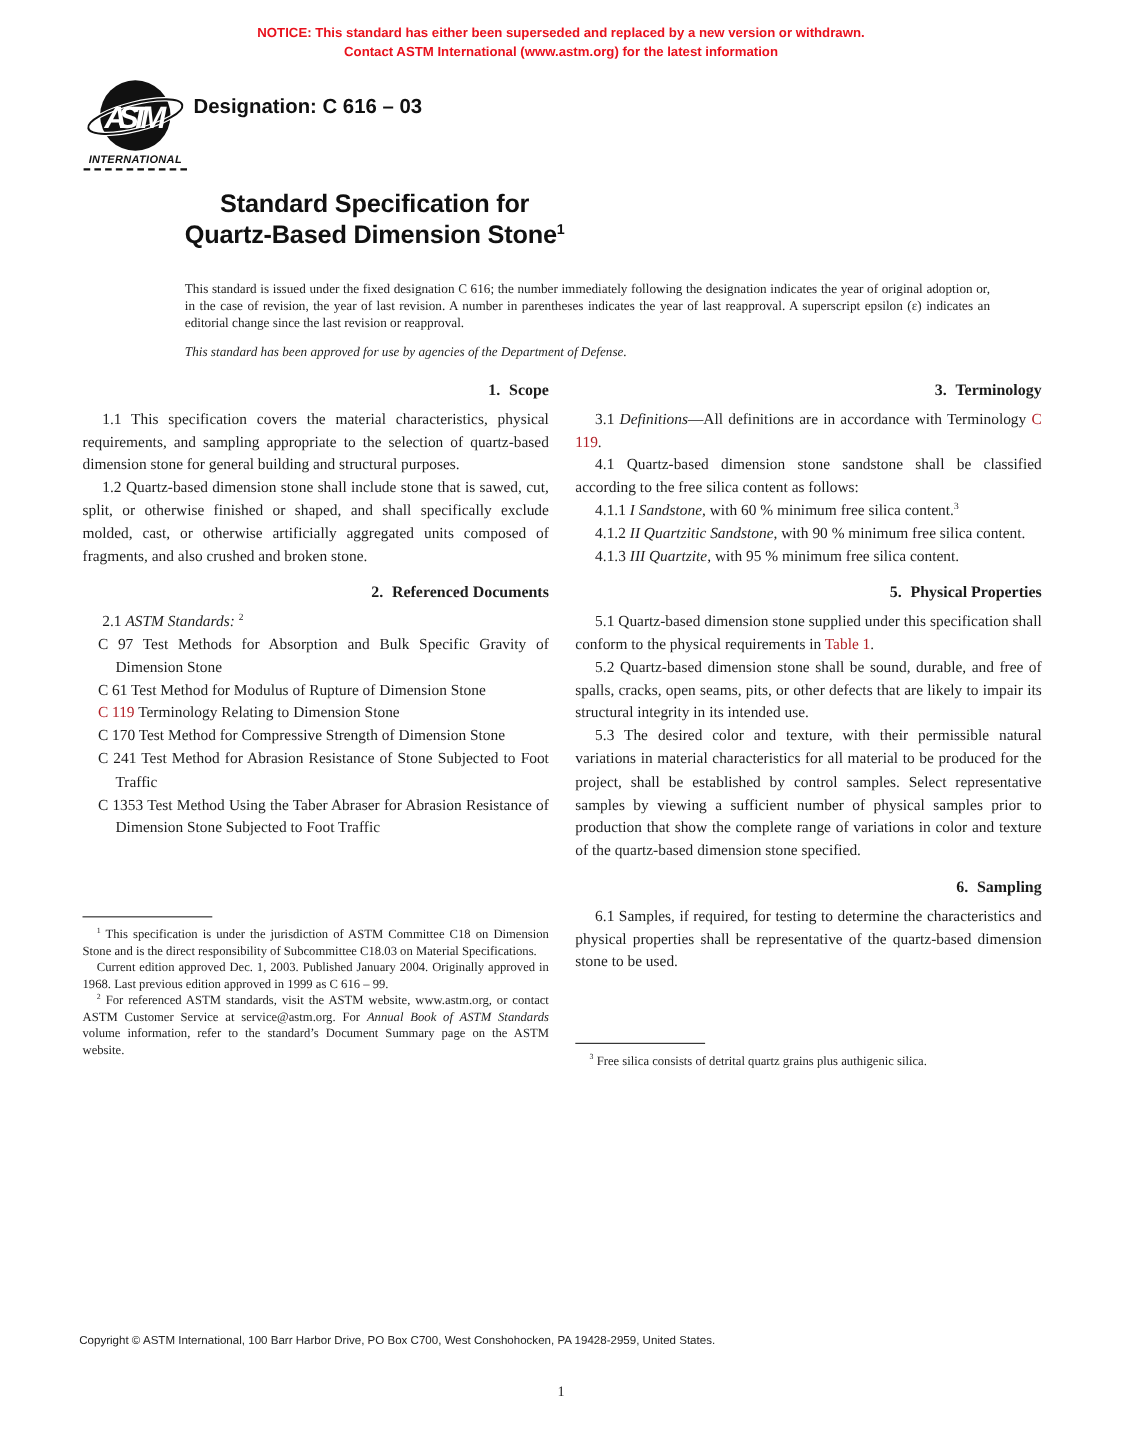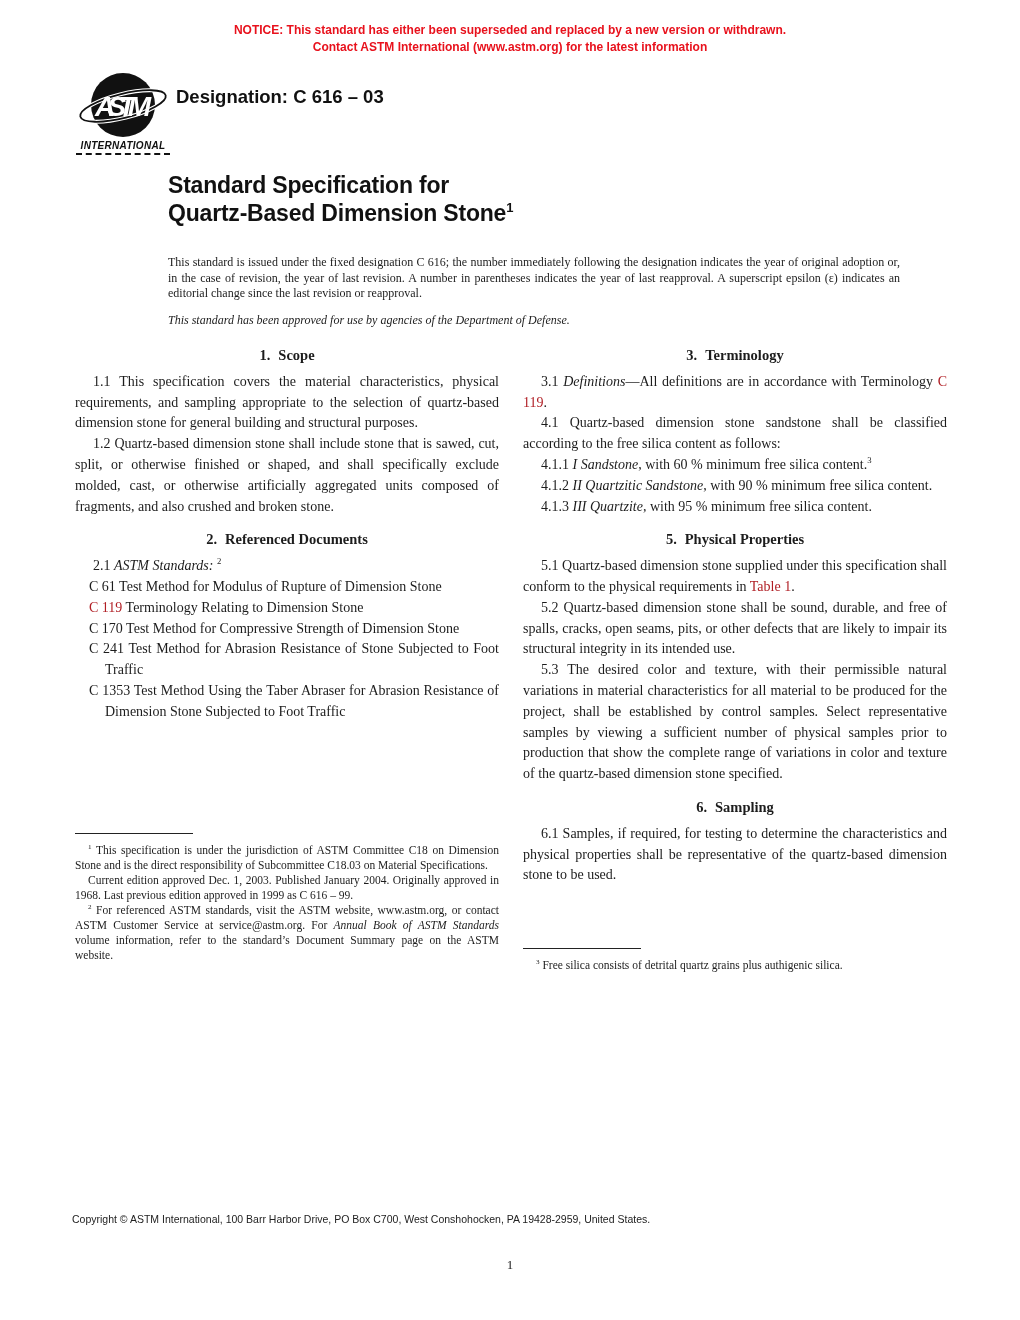--- a/index.html
+++ b/index.html
@@ -27,39 +27,39 @@
   }
   .designation {
     position: absolute; top: 86px; left: 176px;
     font-family: "Liberation Sans", sans-serif; font-weight: bold; font-size: 18.5px; color: #111;
   }
 
   
   .title {
     position: absolute; top: 171px; left: 168px;
     font-family: "Liberation Sans", sans-serif; font-weight: bold;
-    font-size: 23px; line-height: 28px; color: #111; letter-spacing: -.2px;
+    font-size: 23px; line-height: 28px; color: #111; letter-spacing: -.2px; text-align: center;
   }
   .title sup { font-size: 13px; vertical-align: super; line-height: 0; }
 
   
   .issue {
     position: absolute; top: 243px; left: 168px; width: 732px;
     font-size: 12px; line-height: 15.5px; text-align: justify;
   }
   .dod {
     position: absolute; top: 301px; left: 168px; width: 732px;
     font-size: 12px; font-style: italic;
   }
 
   
   .col { position: absolute; width: 424px; font-size: 14px; line-height: 20.8px; text-align: justify; }
   .col-left  { top: 345px; left: 75px; }
   .col-right { top: 345px; left: 523px; }
-  .sec-heading { font-weight: bold; font-size: 14.5px; margin: 12px 0 6px; text-align: center; }
+  .sec-heading { font-weight: bold; font-size: 14.5px; margin: 12px 0 6px; text-align: right; }
   .sec-heading:first-child { margin-top: 0; }
   .sec-heading .sec-num { margin-right: 8px; }
   p.para { margin: 0; text-indent: 18px; }
   p.ref-intro { margin: 0; text-indent: 18px; }
   .ref-item { margin: 0; padding-left: 30px; text-indent: -16px; }
   .italic { font-style: italic; }
   .link { color: #b01e24; }
   sup.s { font-size: 0.62em; vertical-align: super; line-height: 0; }
 
   
@@ -112,20 +112,21 @@
       <span class="sec-num">1.</span><span>Scope</span>
     </div>
     <p class="para">1.1 This specification covers the material characteristics, physical requirements, and sampling appropriate to the selection of quartz-based dimension stone for general building and structural purposes.</p>
     <p class="para">1.2 Quartz-based dimension stone shall include stone that is sawed, cut, split, or otherwise finished or shaped, and shall specifically exclude molded, cast, or otherwise artificially aggregated units composed of fragments, and also crushed and broken stone.</p>
 
     <div class="sec-heading">
       <span class="sec-num">2.</span><span>Referenced Documents</span>
     </div>
     <p class="ref-intro"><span>2.1 </span><span class="italic">ASTM Standards:</span> <sup class="s">2</sup></p>
 
+    <p class="ref-item"><span>C 97</span><span> Test Methods for Absorption and Bulk Specific Gravity of Dimension Stone</span></p>
     <p class="ref-item"><span>C 61</span><span> Test Method for Modulus of Rupture of Dimension Stone</span></p>
     <p class="ref-item"><span class="link">C 119</span><span> Terminology Relating to Dimension Stone</span></p>
     <p class="ref-item"><span>C 170</span><span> Test Method for Compressive Strength of Dimension Stone</span></p>
     <p class="ref-item"><span>C 241</span><span> Test Method for Abrasion Resistance of Stone Subjected to Foot Traffic</span></p>
     <p class="ref-item"><span>C 1353</span><span> Test Method Using the Taber Abraser for Abrasion Resistance of Dimension Stone Subjected to Foot Traffic</span></p>
   </div>
 
   <div class="col col-right">
 
     <div class="sec-heading">

